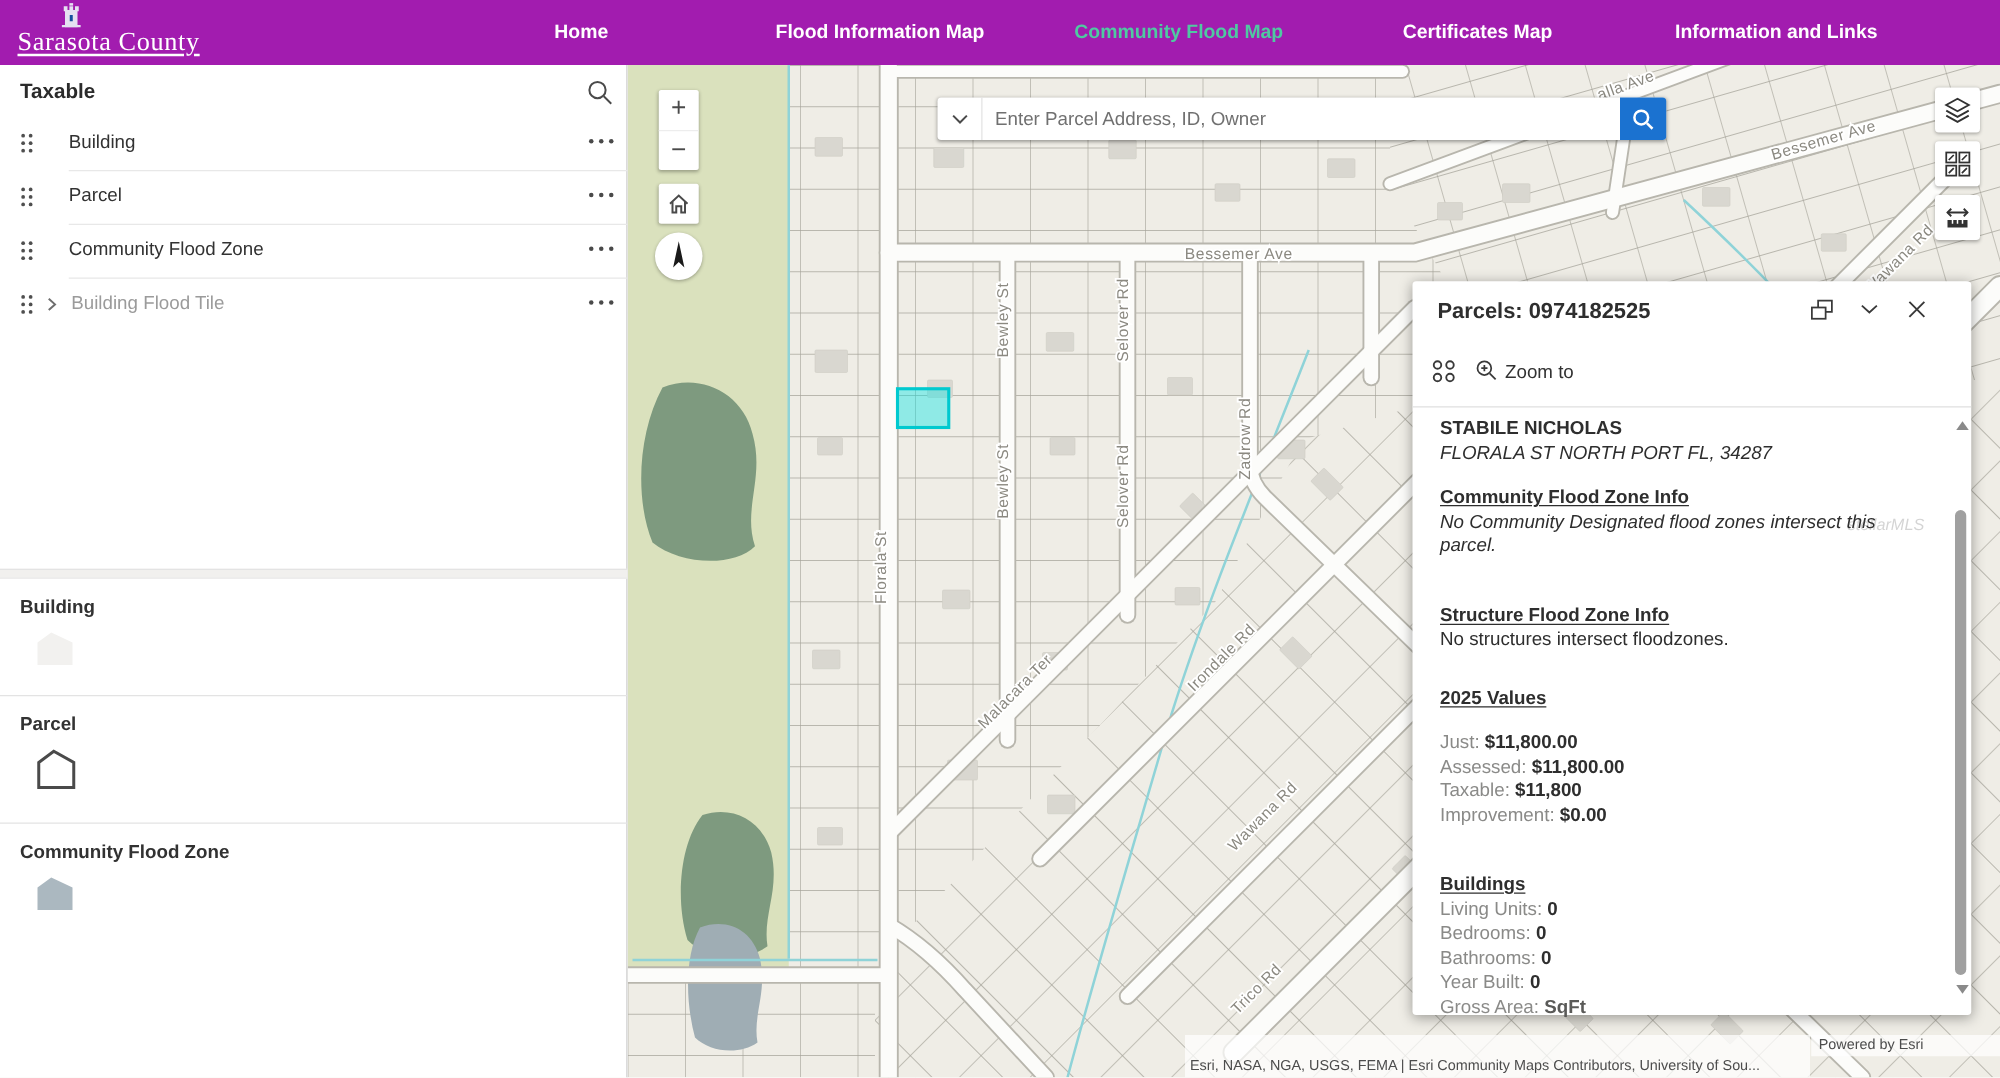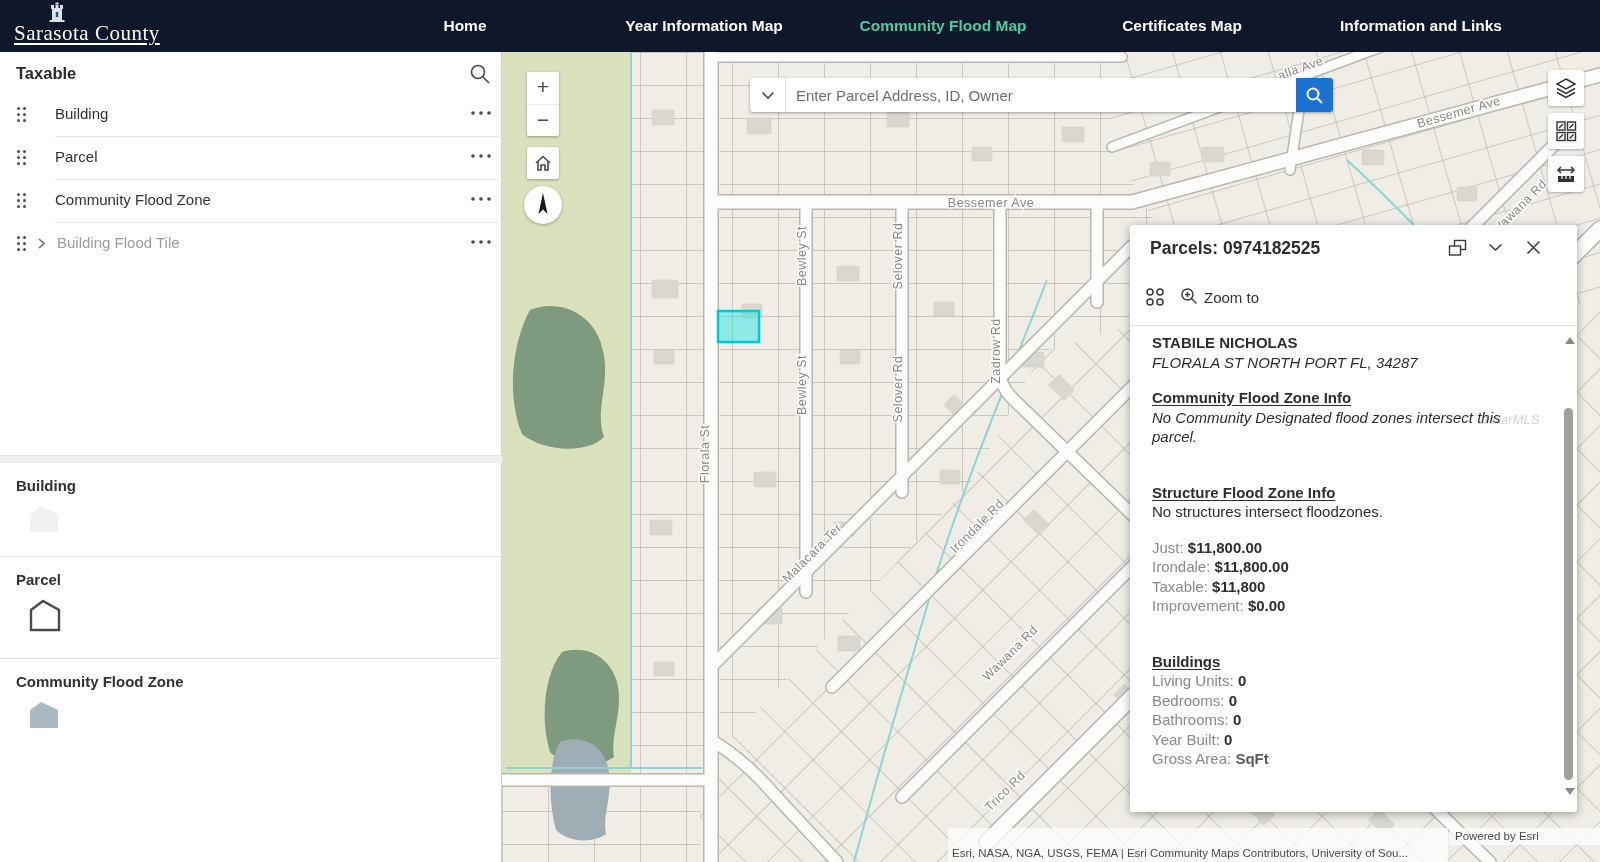--- a/index.html
+++ b/index.html
@@ -1,20 +1,20 @@
 <!DOCTYPE html>
 <html><head>
 <meta charset="utf-8">
 <style>
   * { box-sizing: border-box; margin: 0; padding: 0; }
   html,body { width:1600px; height:862px; overflow:hidden; font-family:"Liberation Sans",sans-serif; background:#fff; }
   .stage { position:relative; width:1600px; height:862px; overflow:hidden; }
 
   
-  .nav { position:absolute; left:0; top:0; width:1600px; height:52px; background:#0f172a; z-index:40; }
+  .nav { position:absolute; left:0; top:0; width:1600px; height:52px; background:#a21caf; z-index:40; }
   .brand { position:absolute; left:14px; top:1px; color:#fff; cursor:pointer; }
   .brand-tower { position:absolute; left:30px; top:1px; }
   .brand-text { position:absolute; left:0; top:20px; font-family:"Liberation Serif",serif; font-size:21px; letter-spacing:.5px; color:#fff; text-decoration:underline; text-underline-offset:3px; white-space:nowrap; }
   .navlink { position:absolute; top:17px; transform:translateX(-50%); color:#fff; font-size:15.5px; font-weight:700; white-space:nowrap; cursor:pointer; text-decoration:none; }
   .navlink.active { color:#4FC9A1; }
 
   
   .sidebar { position:absolute; left:0; top:52px; width:502px; height:810px; background:#fff; border-right:1px solid #CFCFCF; z-index:30; }
   .panel-title { position:absolute; left:16px; top:12px; font-size:16.5px; font-weight:600; color:#2B2B2B; }
   .panel-search { position:absolute; left:468px; top:10px; width:24px; height:24px; cursor:pointer; }
@@ -97,21 +97,21 @@
             <rect x="11.5" y="3" width="3" height="4"></rect>
             <rect x="16" y="3" width="3" height="4"></rect>
           <rect x="11.5" y="0.5" width="3" height="2"></rect>
           <rect x="5.5" y="18" width="15" height="2"></rect>
         </g>
         <rect x="11.8" y="10" width="2.4" height="5" fill="#15509E"></rect>
       </svg>
       <span class="brand-text">Sarasota County</span>
     </div>
     <a class="navlink" style="left:465px">Home</a>
-    <a class="navlink" style="left:704px">Year Information Map</a>
+    <a class="navlink" style="left:704px">Flood Information Map</a>
     <a class="navlink active" style="left:943px">Community Flood Map</a>
     <a class="navlink" style="left:1182px">Certificates Map</a>
     <a class="navlink" style="left:1421px">Information and Links</a>
   </div>
 
   <div class="sidebar">
     <div class="panel-title">Taxable</div>
     <div class="panel-search">
       <svg width="24" height="24" viewBox="0 0 24 24" fill="none" stroke="#4A4A4A" stroke-width="1.6">
         <circle cx="10" cy="10" r="6.5"></circle>
@@ -453,22 +453,23 @@
     <div class="pop-body">
       <div class="owner">STABILE NICHOLAS</div>
       <div class="addr">FLORALA ST NORTH PORT FL, 34287</div>
 
       <div class="ph mt16">Community Flood Zone Info</div>
       <div class="ibody">No Community Designated flood zones intersect this parcel.</div>
 
       <div class="ph mt36">Structure Flood Zone Info</div>
       <div>No structures intersect floodzones.</div>
 
+      <div class="ph mt27">2025 Values</div>
       <div class="prow mt16"><span class="plabel">Just:</span> <span class="pval">$11,800.00</span></div>
-      <div class="prow"><span class="plabel">Irondale:</span> <span class="pval">$11,800.00</span></div>
+      <div class="prow"><span class="plabel">Assessed:</span> <span class="pval">$11,800.00</span></div>
       <div class="prow"><span class="plabel">Taxable:</span> <span class="pval">$11,800</span></div>
       <div class="prow"><span class="plabel">Improvement:</span> <span class="pval">$0.00</span></div>
 
       <div class="ph mt36">Buildings</div>
       <div class="prow"><span class="plabel">Living Units:</span> <span class="pval">0</span></div>
       <div class="prow"><span class="plabel">Bedrooms:</span> <span class="pval">0</span></div>
       <div class="prow"><span class="plabel">Bathrooms:</span> <span class="pval">0</span></div>
       <div class="prow"><span class="plabel">Year Built:</span> <span class="pval">0</span></div>
       <div class="prow"><span class="plabel">Gross Area:</span>&nbsp;<span class="pval light">SqFt</span></div>
     </div>

